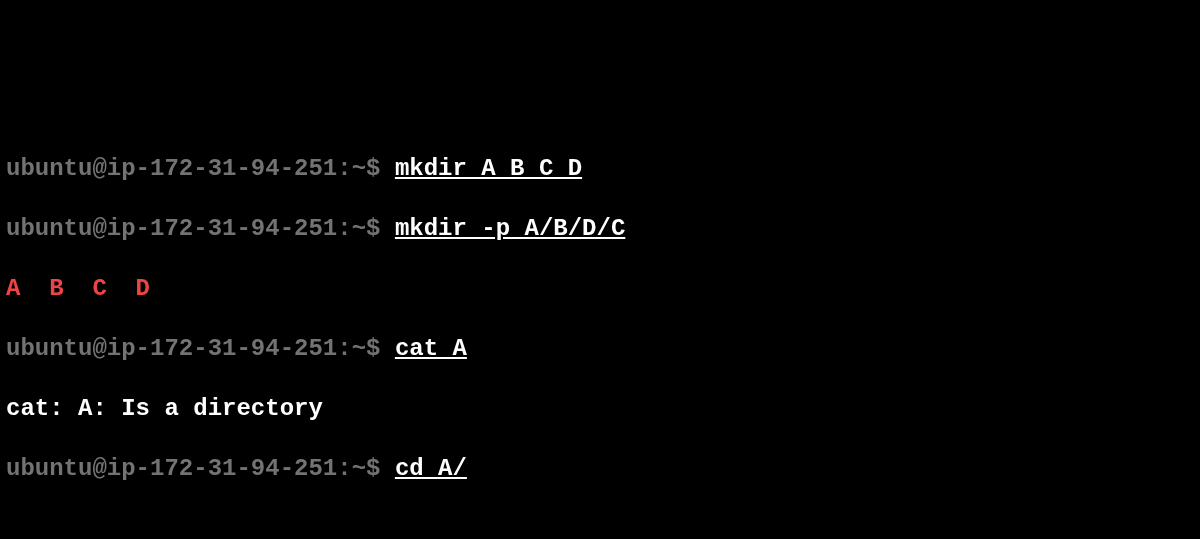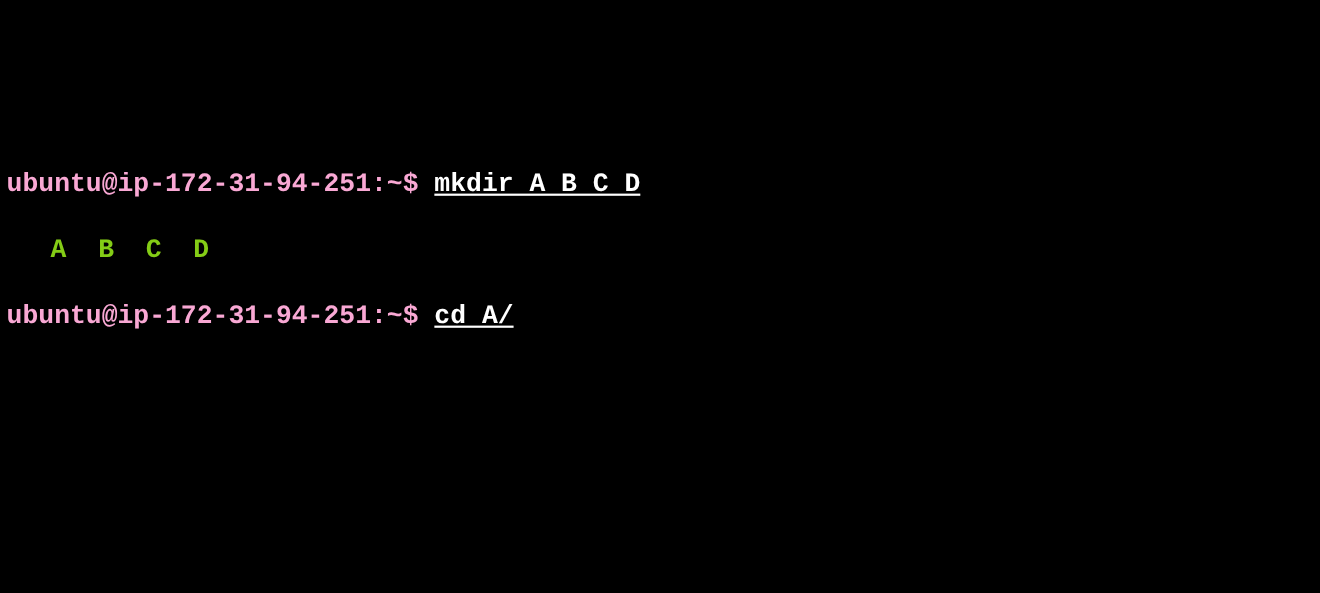--- a/index.html
+++ b/index.html
@@ -17,42 +17,44 @@
       padding: 4px 6px;
       width: 1200px;
       height: 539px;
       overflow: hidden;
       white-space: pre;
     }
     .line {
       display: block;
     }
     .prompt {
-      color: #f9a8d4;
+      color: #737373;
     }
     .cmd {
       color: #ffffff;
       text-decoration: underline;
     }
     .dir {
-      color: #84cc16;
-      margin-left: 40px;
+      color: #ef4444;
     }
     .output {
       color: #ffffff;
     }
   </style>
 </head>
 <body>
 
 
 
 <div>
 <span class="line"><span class="prompt">ubuntu@ip-172-31-94-251:~$ </span><span class="cmd">mkdir A B C D</span></span>
+<span class="line"><span class="prompt">ubuntu@ip-172-31-94-251:~$ </span><span class="cmd">mkdir -p A/B/D/C</span></span>
 <span class="line"><span class="dir">A  B  C  D</span></span>
+<span class="line"><span class="prompt">ubuntu@ip-172-31-94-251:~$ </span><span class="cmd">cat A</span></span>
+<span class="line"><span class="output">cat: A: Is a directory</span></span>
 <span class="line"><span class="prompt">ubuntu@ip-172-31-94-251:~$ </span><span class="cmd">cd A/</span></span>
 
 
 
 
 
 
 
 
 

